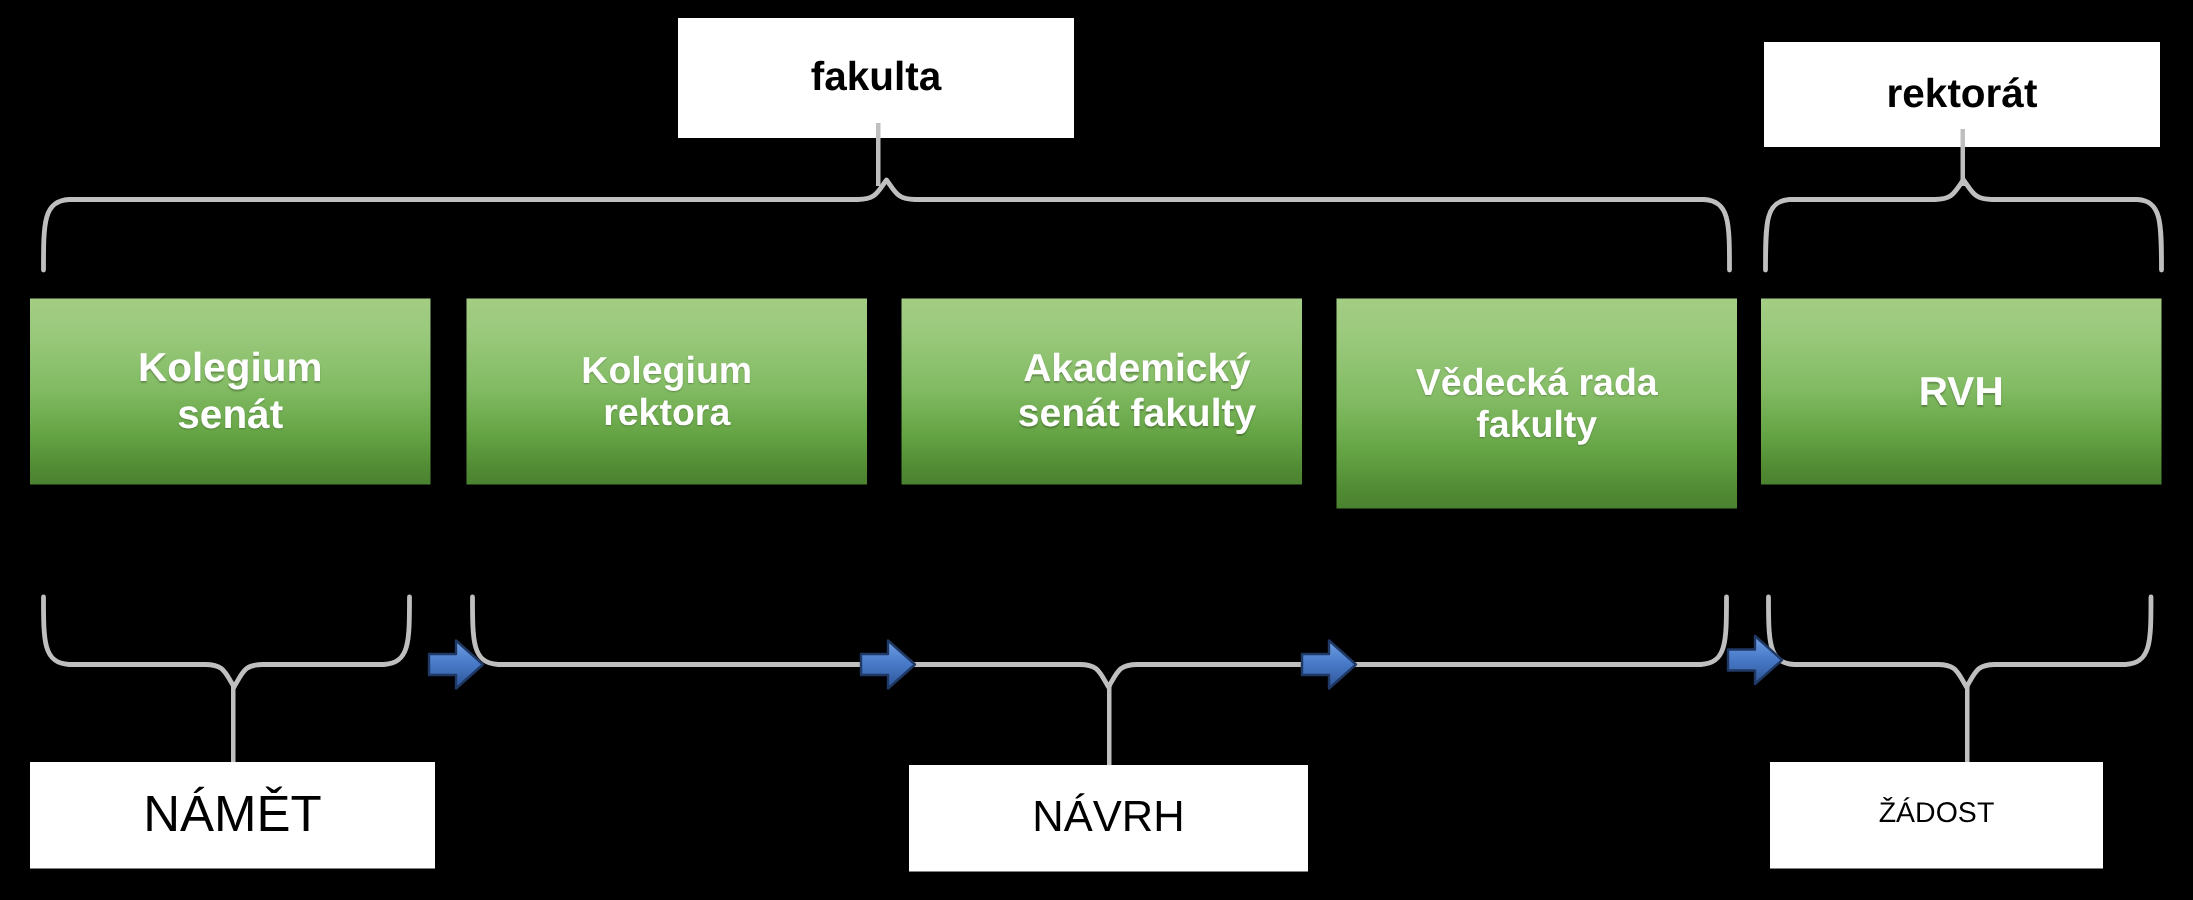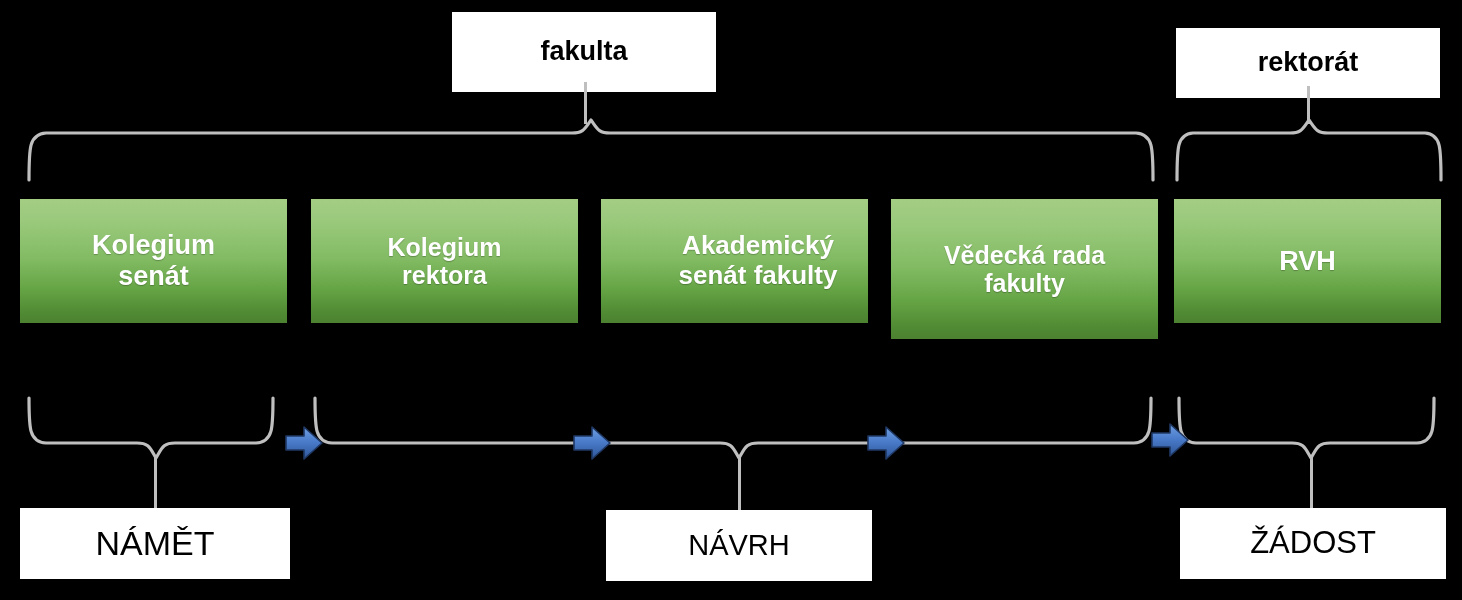--- a/index.html
+++ b/index.html
@@ -196,17 +196,17 @@
   </div>
 
   <div class="white-box" style="left:20px; top:508px; width:270px; height:71px; font-size:34px;">
     <span>NÁMĚT</span>
   </div>
 
   <div class="white-box" style="left:606px; top:510px; width:266px; height:71px; font-size:29px;">
     <span>NÁVRH</span>
   </div>
 
-  <div class="white-box" style="left:1180px; top:508px; width:266px; height:71px; font-size:31px;">
+  <div class="white-box" style="left:1180px; top:508px; width:222px; height:71px; font-size:19px;">
     <span>ŽÁDOST</span>
   </div>
 
 </div>
 
 </body></html>

